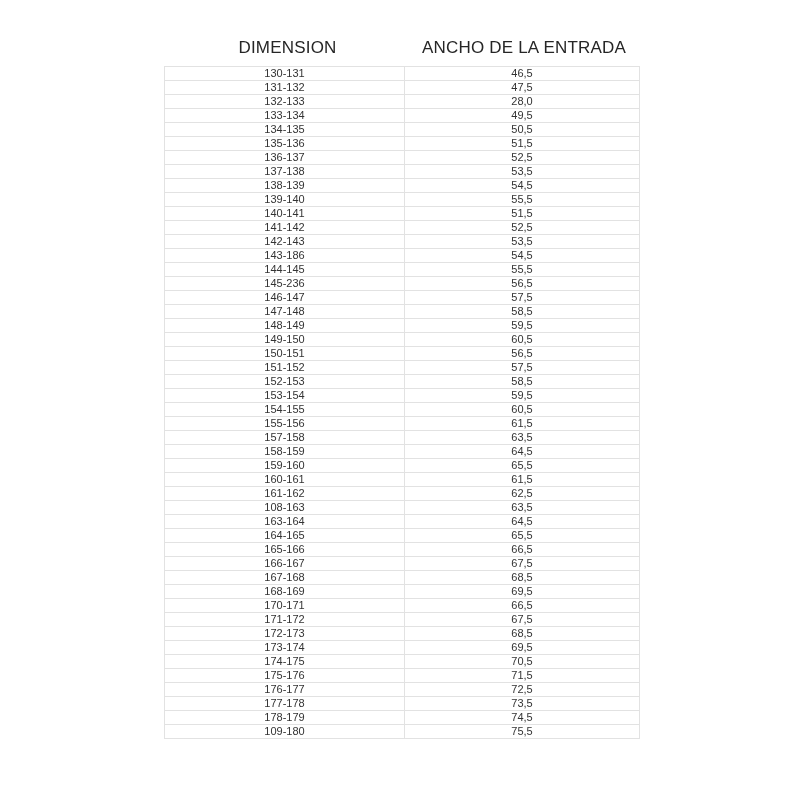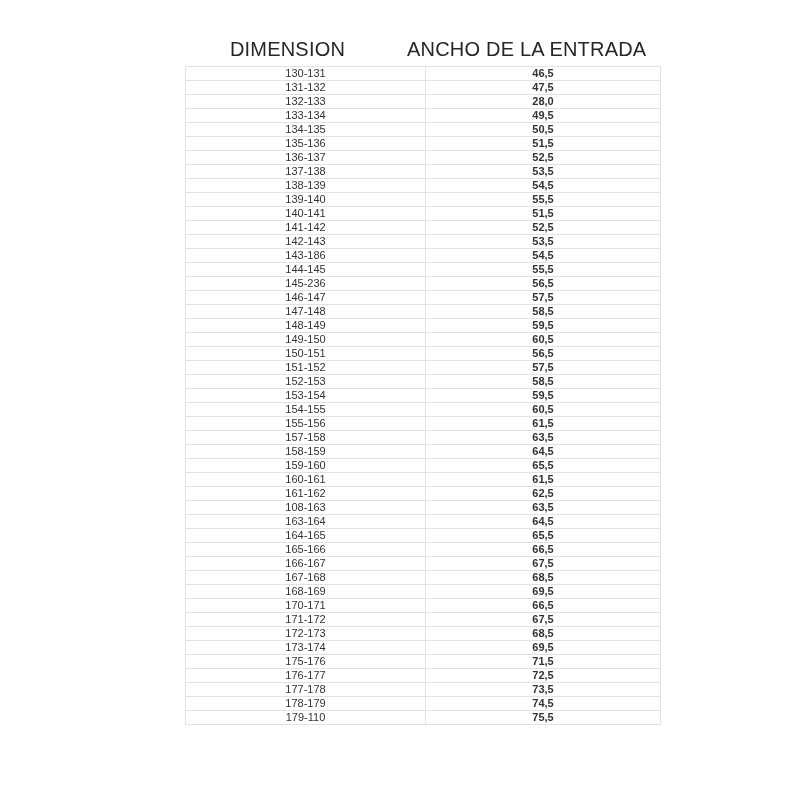--- a/index.html
+++ b/index.html
@@ -17,50 +17,50 @@
   }
   .col-headers {
     position: absolute;
     left: 168px;
     top: 38px;
     width: 473px;
     display: flex;
   }
   .col-h {
     text-align: center;
-    font-size: 20px;
+    font-size: 17px;
     color: #262626;
     letter-spacing: 0.2px;
     white-space: nowrap;
   }
   .col-h1 { width: 239px; }
   .col-h2 { width: 234px; }
   table.size-table {
     position: absolute;
-    left: 185px;
+    left: 164px;
     top: 66px;
     width: 473px;
     border-collapse: collapse;
     table-layout: fixed;
   }
   table.size-table td {
     border: 1px solid #e2e2e2;
     height: 13px;
     line-height: 13px;
     padding: 0;
     text-align: center;
     vertical-align: middle;
     font-size: 11px;
     color: #333333;
     background: #ffffff;
     white-space: nowrap;
     overflow: hidden;
   }
   table.size-table td.dim-cell   { width: 239px; }
-  table.size-table td.ancho-cell { width: 234px; font-weight: bold; }
+  table.size-table td.ancho-cell { width: 234px; }
 </style>
 </head>
 <body>
 
 <div class="page">
   <div class="col-headers">
     <div class="col-h col-h1">DIMENSION</div>
     <div class="col-h col-h2">ANCHO DE LA ENTRADA</div>
   </div>
 
@@ -228,34 +228,38 @@
         </tr>
         <tr>
           <td class="dim-cell">172-173</td>
           <td class="ancho-cell">68,5</td>
         </tr>
         <tr>
           <td class="dim-cell">173-174</td>
           <td class="ancho-cell">69,5</td>
         </tr>
         <tr>
+          <td class="dim-cell">174-175</td>
+          <td class="ancho-cell">70,5</td>
+        </tr>
+        <tr>
           <td class="dim-cell">175-176</td>
           <td class="ancho-cell">71,5</td>
         </tr>
         <tr>
           <td class="dim-cell">176-177</td>
           <td class="ancho-cell">72,5</td>
         </tr>
         <tr>
           <td class="dim-cell">177-178</td>
           <td class="ancho-cell">73,5</td>
         </tr>
         <tr>
           <td class="dim-cell">178-179</td>
           <td class="ancho-cell">74,5</td>
         </tr>
         <tr>
-          <td class="dim-cell">179-110</td>
+          <td class="dim-cell">109-180</td>
           <td class="ancho-cell">75,5</td>
         </tr>
       </tbody>
   </table>
 </div>
 
 </body></html>

